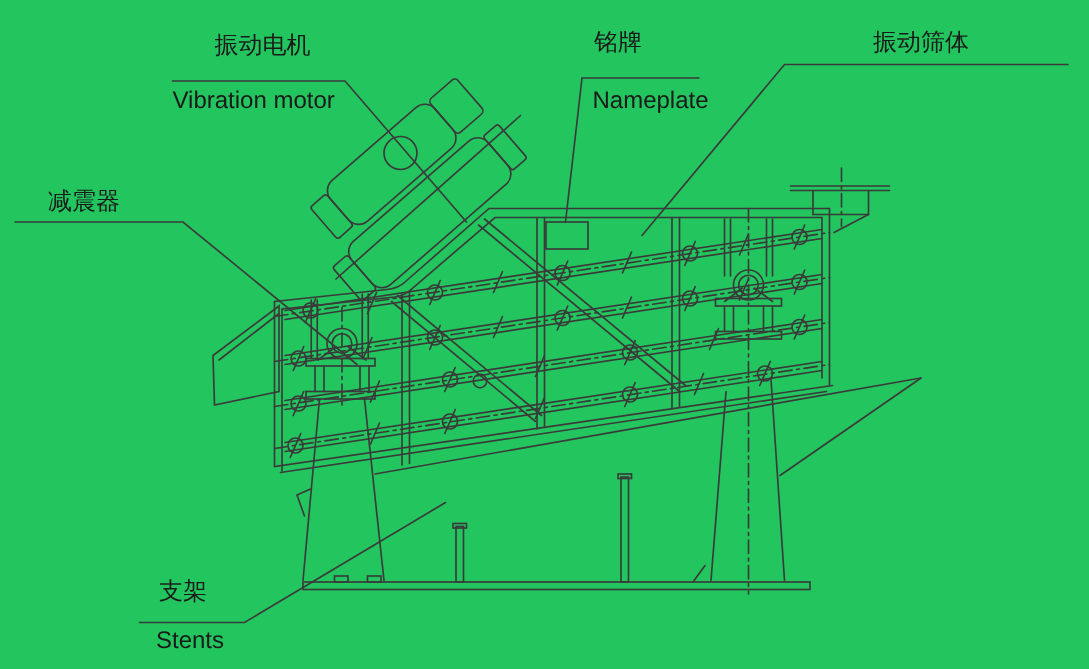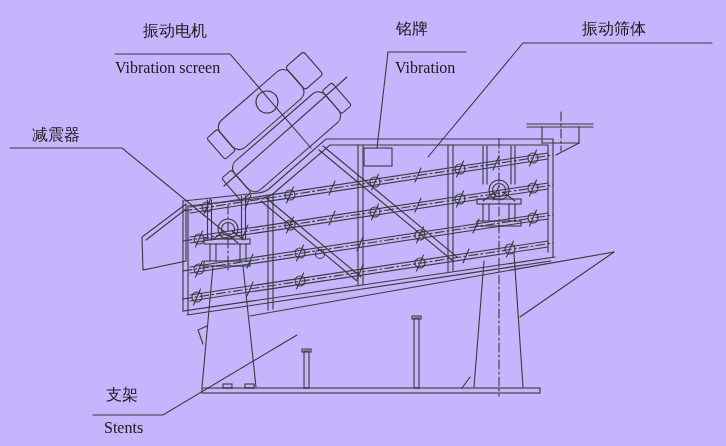--- a/index.html
+++ b/index.html
@@ -1,18 +1,18 @@
 <!DOCTYPE html>
 <html><head>
 <meta charset="utf-8">
 <style>
   html,body{margin:0;padding:0;background:#ffffff;}
   .canvas{
-    position:relative;width:726px;height:446px;background:#c4b5fd;overflow:hidden;
-    font-family:Liberation Serif, serif;color:#1a1a1a;
+    position:relative;width:726px;height:446px;background:#22c55e;overflow:hidden;
+    font-family:Liberation Sans, sans-serif;color:#1a1a1a;
   }
   .canvas svg{position:absolute;left:0;top:0;}
   .callout{position:absolute;white-space:nowrap;line-height:1;}
   .cn-motor{left:143px;top:23px;}
   .en-motor{left:115px;top:60px;}
   .cn-nameplate{left:396px;top:21px;}
   .en-nameplate{left:395px;top:60px;}
   .cn-body{left:560px;top:21px;margin-left:22px;}
   .en-body{left:521px;top:49px;}
   .cn-shock{left:32px;top:127px;}
@@ -215,24 +215,24 @@
       <rect x="223" y="384" width="9" height="4"></rect>
       <rect x="245" y="384" width="9" height="4"></rect>
       <rect x="304" y="351" width="5" height="37"></rect>
       <rect x="302" y="349" width="9" height="3"></rect>
       <rect x="414" y="318" width="5" height="70"></rect>
       <rect x="412" y="316" width="9" height="3"></rect>
     </g>
   </svg>
 
   <div class="callout cn cn-motor">振动电机</div>
-  <div class="callout en en-motor">Vibration screen</div>
+  <div class="callout en en-motor">Vibration motor</div>
 
   <div class="callout cn cn-nameplate">铭牌</div>
-  <div class="callout en en-nameplate">Vibration</div>
+  <div class="callout en en-nameplate">Nameplate</div>
 
   <div class="callout cn cn-body">振动筛体</div>
 
   <div class="callout cn cn-shock">减震器</div>
 
   <div class="callout cn cn-stents">支架</div>
   <div class="callout en en-stents">Stents</div>
 
 </div>
 

